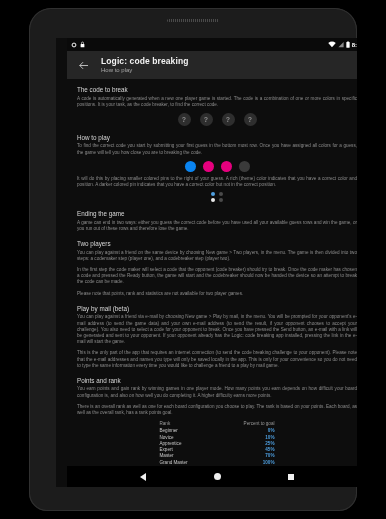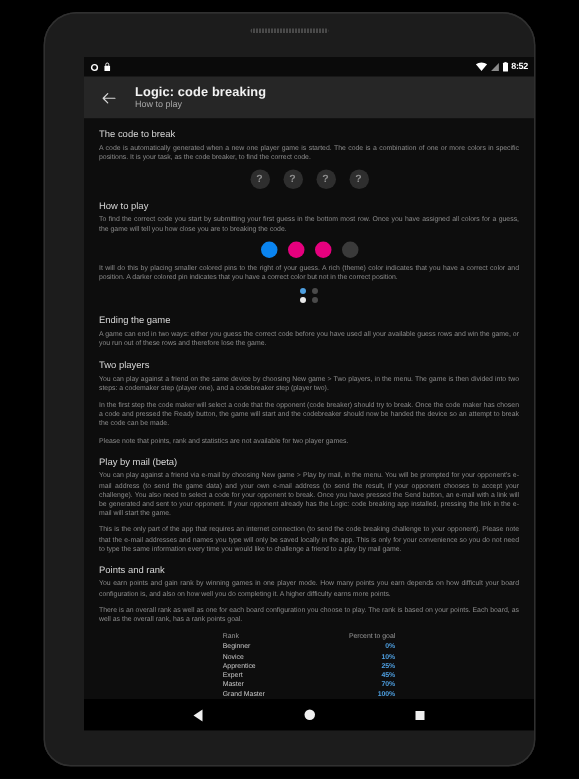--- a/index.html
+++ b/index.html
@@ -45,20 +45,21 @@
   }
 
   #screen {
     position: absolute;
     left: 27px;
     top: 30px;
     width: 300px;
     height: 449px;
     background: #0d0d0d;
     overflow: hidden;
+    padding-left: 11px;
   }
 
   
   #status-bar {
     position: relative;
     height: 13px;
     background: #0a0a0a;
     display: flex;
     align-items: center;
     padding: 0 4px;

